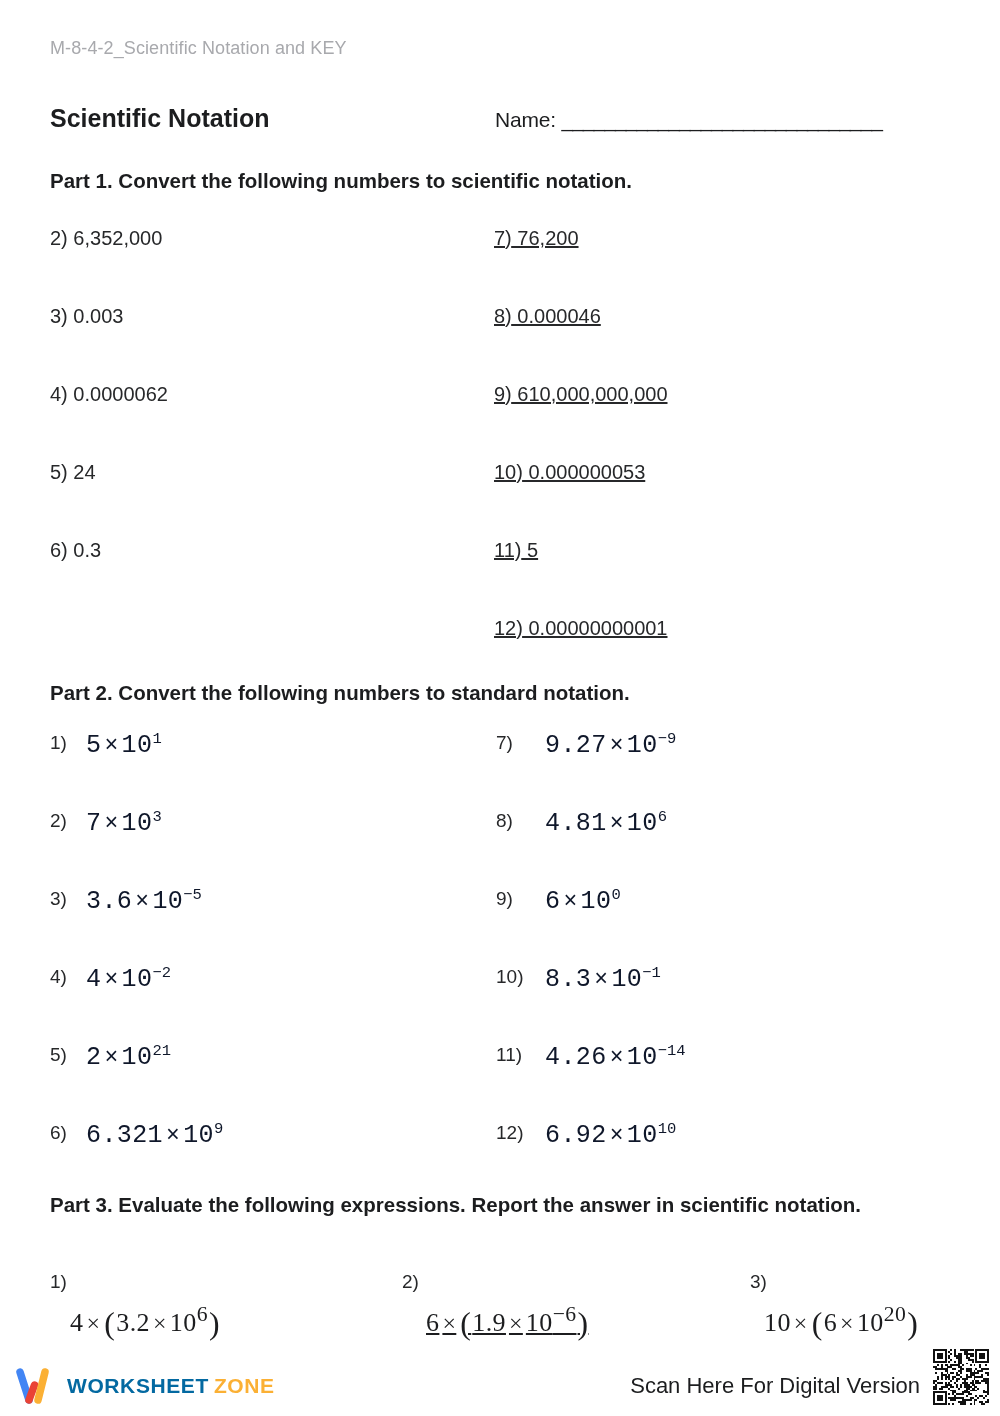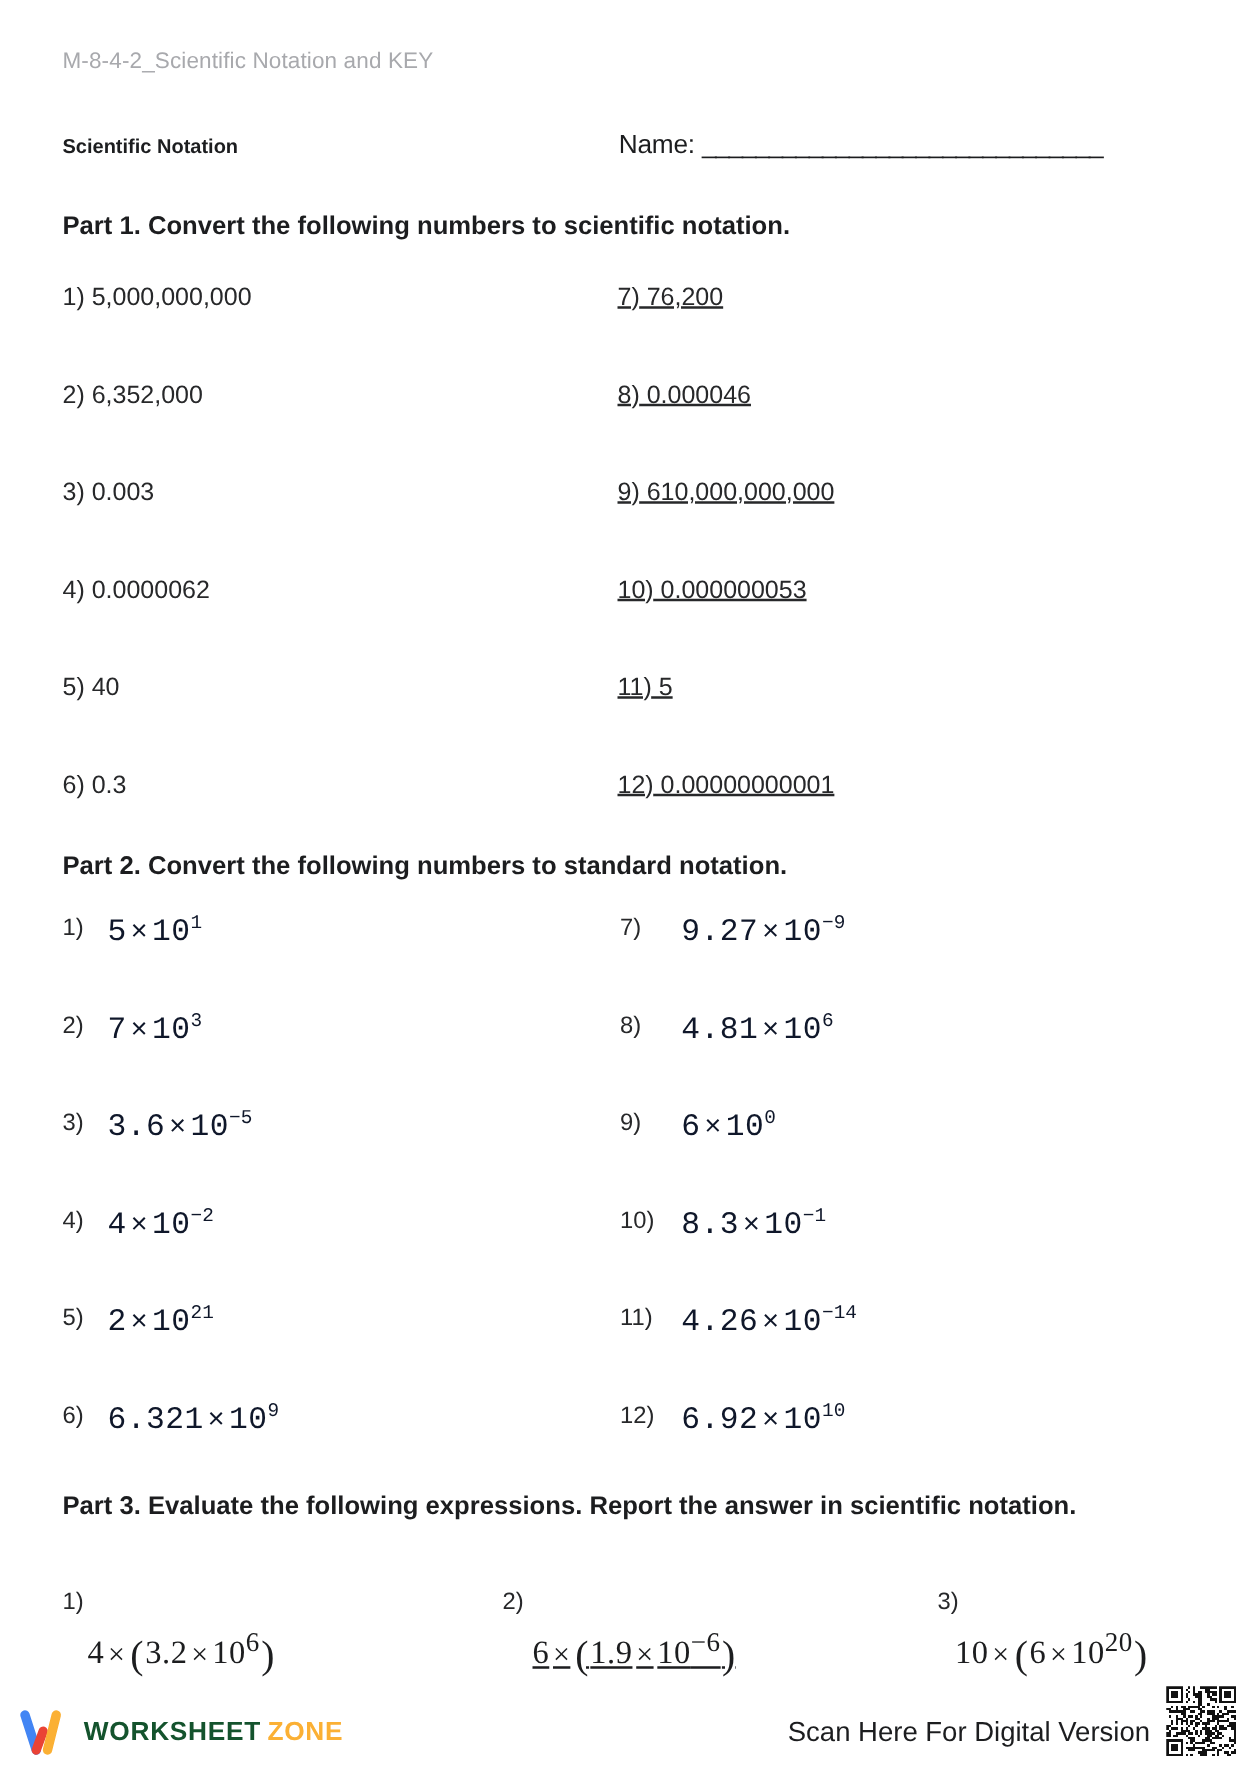--- a/index.html
+++ b/index.html
@@ -35,21 +35,21 @@
   
   .header-row {
     position: absolute;
     left: 50px;
     top: 104px;
     width: 920px;
     display: flex;
     align-items: baseline;
   }
   .wk-title {
-    font-size: 16px;
+    font-size: 25px;
     font-weight: bold;
     color: #1c1d1f;
     width: 445px;
   }
   .name-block {
     font-size: 21px;
     color: #1c1d1f;
     white-space: nowrap;
     letter-spacing: -0.2px;
   }
@@ -178,21 +178,21 @@
     width: 42px;
     height: 40px;
     margin-right: 9px;
   }
   .logo-text {
     font-size: 21px;
     font-weight: bold;
     letter-spacing: .6px;
     white-space: nowrap;
   }
-  .logo-worksheet { color: #14532d; }
+  .logo-worksheet { color: #0369a1; }
   .logo-zone { color: #fbb034; margin-left: 5px; }
 
   .scan-text {
     position: absolute;
     right: 80px;
     bottom: 17px;
     font-size: 22px;
     color: #1c1d1f;
     white-space: nowrap;
   }
@@ -219,25 +219,24 @@
     <div class="wk-title">Scientific Notation</div>
     <div class="name-block">
       <span>Name:</span>
       <span class="name-rule">______________________________</span>
     </div>
   </div>
 
   <div class="part-heading" id="part1-heading">Part 1. Convert the following numbers to scientific notation.</div>
 
   <div class="p1-col left" id="p1-left">
-      <div class="p1-item"><span>1)</span><span> 5,000,000,000</span></div>
       <div class="p1-item"><span>2)</span><span> 6,352,000</span></div>
       <div class="p1-item"><span>3)</span><span> 0.003</span></div>
       <div class="p1-item"><span>4)</span><span> 0.0000062</span></div>
-      <div class="p1-item"><span>5)</span><span> 40</span></div>
+      <div class="p1-item"><span>5)</span><span> 24</span></div>
       <div class="p1-item"><span>6)</span><span> 0.3</span></div>
     </div>
   <div class="p1-col right" id="p1-right">
       <div class="p1-item"><span>7)</span><span> 76,200</span></div>
       <div class="p1-item"><span>8)</span><span> 0.000046</span></div>
       <div class="p1-item"><span>9)</span><span> 610,000,000,000</span></div>
       <div class="p1-item"><span>10)</span><span> 0.000000053</span></div>
       <div class="p1-item"><span>11)</span><span> 5</span></div>
       <div class="p1-item"><span>12)</span><span> 0.00000000001</span></div>
     </div>

